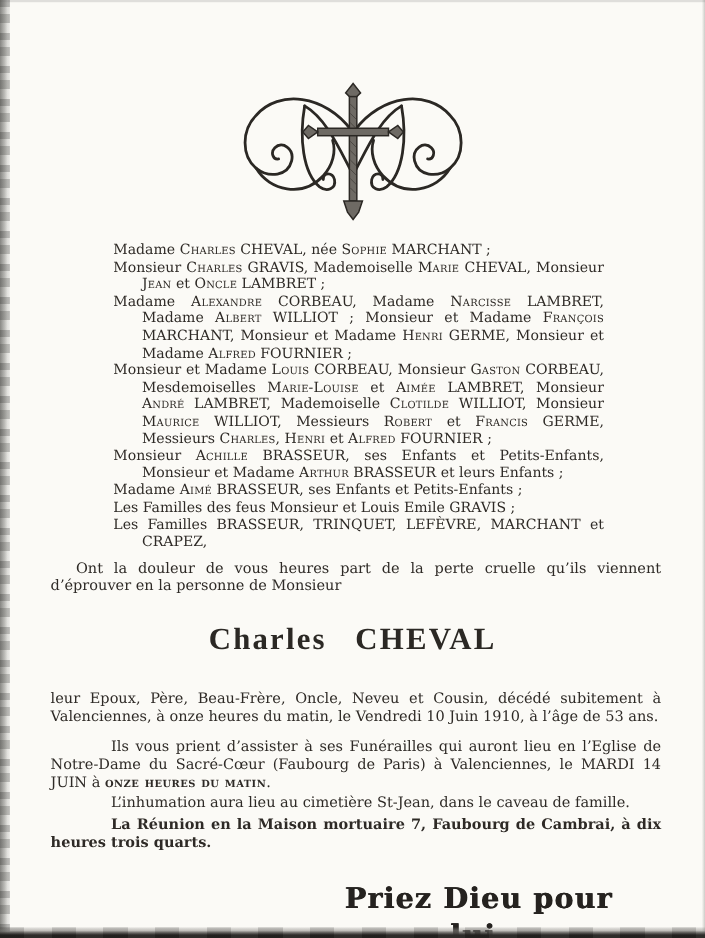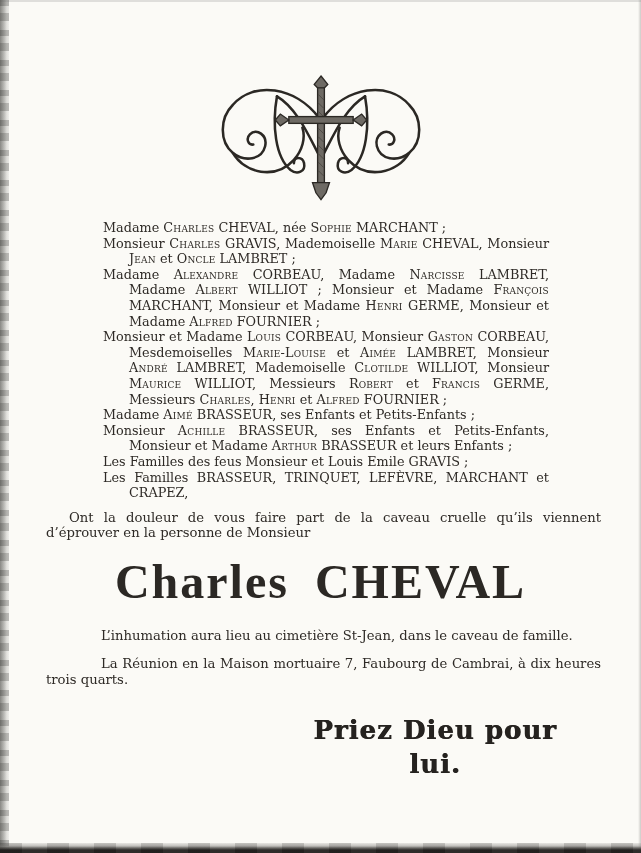--- a/index.html
+++ b/index.html
@@ -46,31 +46,31 @@
 
   .intro{
     margin:9px 40px 0 46px;
     font-size:13.2px;line-height:15.8px;
     text-indent:23px;text-align:justify;
   }
 
   .title{
     margin-top:15px;text-align:center;
     font-family:"Liberation Serif","DejaVu Serif",serif;
-    font-weight:bold;font-size:48px;line-height:52px;
+    font-weight:bold;font-size:28px;line-height:52px;
     letter-spacing:2px;color:#2b2824;
   }
   .title .last{margin-left:26px;}
 
   .body-block{margin:20px 40px 0 46px;font-size:13.2px;line-height:16px;}
   .para{text-align:justify;}
   .para.indent{text-indent:55px;}
   .para+.para{margin-top:12px;}
-  .para:nth-child(3){margin-top:13px;}
-  .para:nth-child(4){margin-top:25px;}
+  .para:nth-child(3){margin-top:3px;}
+  .para:nth-child(4){margin-top:4px;font-weight:bold;}
 
   .prayer{
     margin:25px 71px 0 300px;
     text-align:center;
     font-size:26px;line-height:34px;
     font-weight:bold;letter-spacing:1px;color:#25221f;
     text-shadow:.6px 0 0 #25221f;
   }
 </style>
 </head>
@@ -112,30 +112,32 @@
   <g stroke="#2b2824" stroke-width="1" opacity=".55">
     <path d="M147,24 L153,30 M147,34 L153,40 M147,44 L153,50 M147,64 L153,70 M147,74 L153,80 M147,84 L153,90 M147,94 L153,100 M147,104 L153,110 M147,114 L153,120"></path>
   </g>
 </svg>
 
 <div class="family-list">
     <div class="entry"><span>Madame </span><span class="sc">Charles</span><span> CHEVAL, née </span><span class="sc">Sophie</span><span> MARCHANT ;</span></div>
     <div class="entry"><span>Monsieur </span><span class="sc">Charles</span><span> GRAVIS, Mademoiselle </span><span class="sc">Marie</span><span> CHEVAL, Monsieur </span><span class="sc">Jean</span><span> et </span><span class="sc">Oncle</span><span> LAMBRET ;</span></div>
     <div class="entry"><span>Madame </span><span class="sc">Alexandre</span><span> CORBEAU, Madame </span><span class="sc">Narcisse</span><span> LAMBRET, Madame </span><span class="sc">Albert</span><span> WILLIOT ; Monsieur et Madame </span><span class="sc">François</span><span> MARCHANT, Monsieur et Madame </span><span class="sc">Henri</span><span> GERME, Monsieur et Madame </span><span class="sc">Alfred</span><span> FOURNIER ;</span></div>
     <div class="entry"><span>Monsieur et Madame </span><span class="sc">Louis</span><span> CORBEAU, Monsieur </span><span class="sc">Gaston</span><span> CORBEAU, Mesdemoiselles </span><span class="sc">Marie-Louise</span><span> et </span><span class="sc">Aimée</span><span> LAMBRET, Monsieur </span><span class="sc">André</span><span> LAMBRET, Mademoiselle </span><span class="sc">Clotilde</span><span> WILLIOT, Monsieur </span><span class="sc">Maurice</span><span> WILLIOT, Messieurs </span><span class="sc">Robert</span><span> et </span><span class="sc">Francis</span><span> GERME, Messieurs </span><span class="sc">Charles</span><span>, </span><span class="sc">Henri</span><span> et </span><span class="sc">Alfred</span><span> FOURNIER ;</span></div>
+    <div class="entry"><span>Monsieur </span><span class="sc">Achille</span><span> BRASSEUR, ses Enfants et Petits-Enfants, Monsieur et Madame </span><span class="sc">Arthur</span><span> BRASSEUR et leurs Enfants ;</span></div>
     <div class="entry"><span>Madame </span><span class="sc">Aimé</span><span> BRASSEUR, ses Enfants et Petits-Enfants ;</span></div>
-    <div class="entry"><span>Monsieur </span><span class="sc">Achille</span><span> BRASSEUR, ses Enfants et Petits-Enfants, Monsieur et Madame </span><span class="sc">Arthur</span><span> BRASSEUR et leurs Enfants ;</span></div>
     <div class="entry"><span>Les Familles des feus Monsieur et Louis Emile GRAVIS ;</span></div>
     <div class="entry"><span>Les Familles BRASSEUR, TRINQUET, LEFÈVRE, MARCHANT et CRAPEZ,</span></div>
   </div>
 
-<div class="intro">Ont la douleur de vous faire part de la caveau cruelle qu’ils viennent d’éprouver en la personne de Monsieur</div>
+<div class="intro">Ont la douleur de vous heures part de la perte cruelle qu’ils viennent d’éprouver en la personne de Monsieur</div>
 
 <div class="title">
   <span class="first">Charles</span><span class="last">CHEVAL</span>
 </div>
 
 <div class="body-block">
+    <div class="para"><span>leur Epoux, Père, Beau-Frère, Oncle, Neveu et Cousin, décédé subitement à Valenciennes, à onze heures du matin, le Vendredi 10 Juin 1910, à l’âge de 53 ans.</span></div>
+    <div class="para indent"><span>Ils vous prient d’assister à ses Funérailles qui auront lieu en l’Eglise de Notre-Dame du Sacré-Cœur (Faubourg de Paris) à Valenciennes, le MARDI 14 JUIN à </span><span class="scb">onze heures du matin</span><span>.</span></div>
     <div class="para indent"><span>L’inhumation aura lieu au cimetière St-Jean, dans le caveau de famille.</span></div>
     <div class="para indent"><span>La Réunion en la Maison mortuaire 7, Faubourg de Cambrai, à dix heures trois quarts.</span></div>
   </div>
 
 <div class="prayer">Priez Dieu pour lui.</div>
 
 </body></html>

